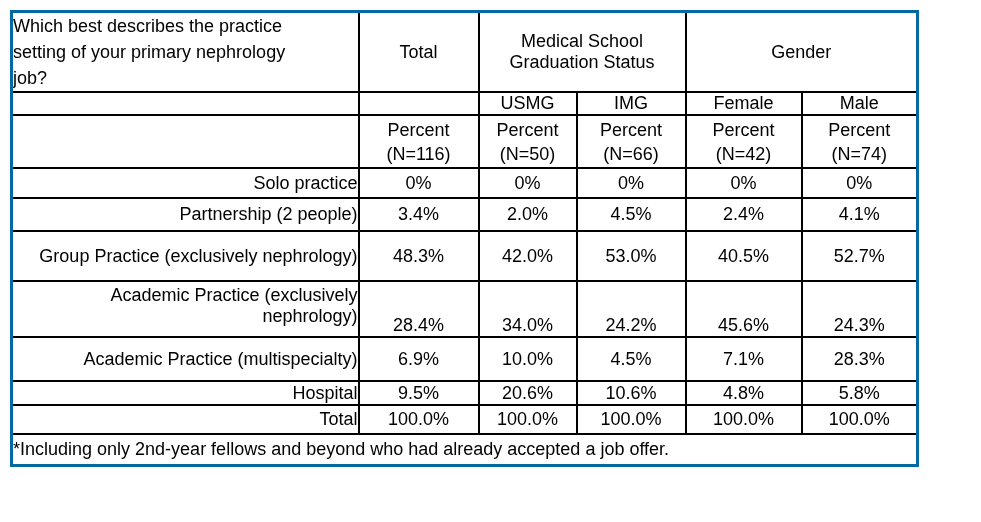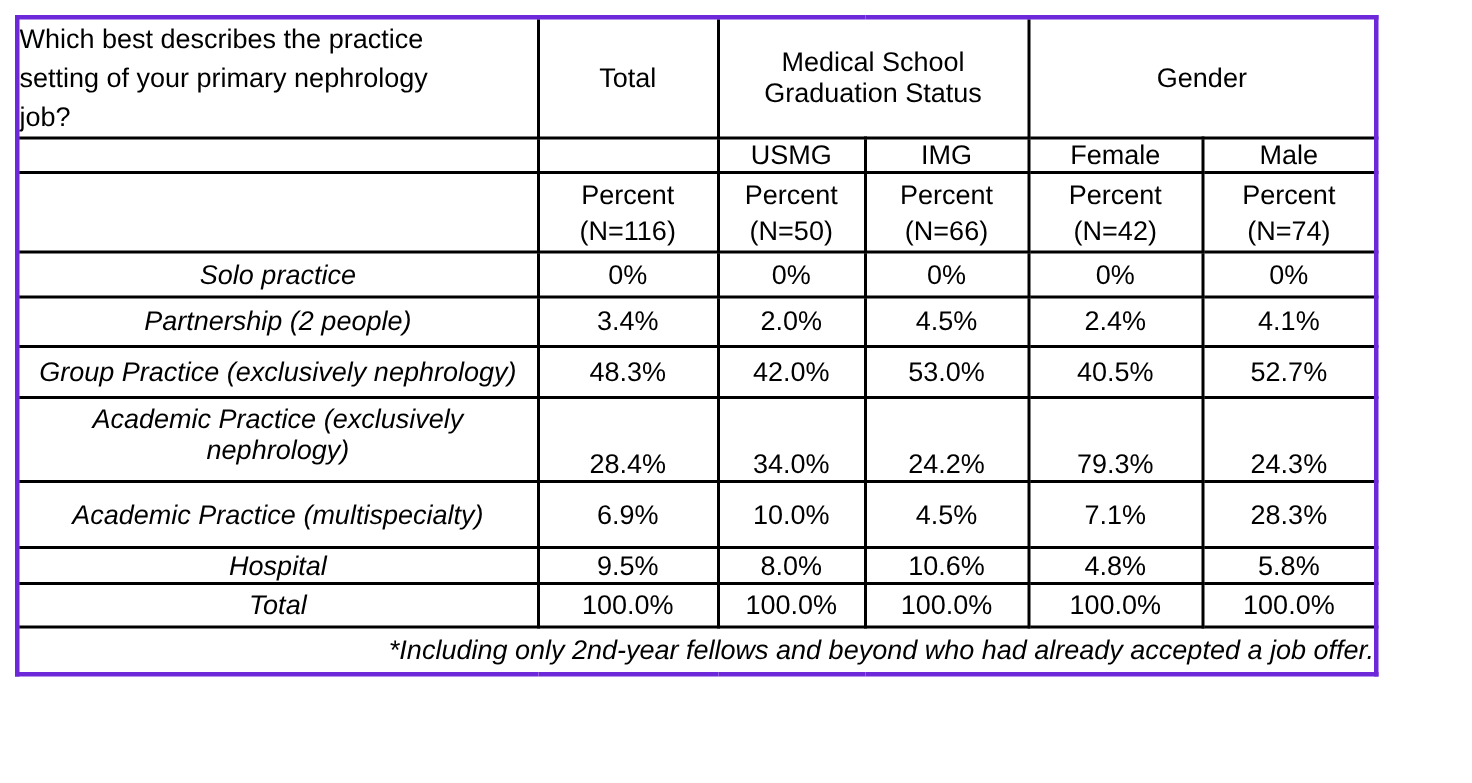--- a/index.html
+++ b/index.html
@@ -11,41 +11,40 @@
     background: #ffffff;
     font-family: "Liberation Sans", sans-serif;
     color: #000000;
   }
   table.survey {
     position: absolute;
     left: 10px;
     top: 10px;
     border-collapse: collapse;
     table-layout: fixed;
-    border: 3px solid #6d28d9;
+    border: 3px solid #0369a1;
   }
   .survey td {
     border: 2px solid #000;
     font-size: 18px;
     font-weight: normal;
     overflow: hidden;
     padding: 0;
   }
   .c   { text-align: center; vertical-align: middle; }
-  .lbl { text-align: center; vertical-align: middle; padding: 1px 2px 1px 7px; font-style: italic; }
+  .lbl { text-align: right; vertical-align: middle; padding: 1px 2px 1px 7px; }
   .q   { text-align: left; vertical-align: top; padding: 5px 4px 2px 8px; line-height: 26px; }
   .q-inner { max-width: 302px; }
   .b   { font-weight: bold; }
   .meas { line-height: 24px; padding: 2px 1px; }
   .vb  { vertical-align: bottom; padding-bottom: 3px; margin-left: 44px; }
   .vb-lbl { vertical-align: bottom; padding-bottom: 2px; }
   .foot {
-    font-style: italic;
     font-size: 19px;
-    text-align: right;
+    text-align: left;
     vertical-align: middle;
     padding: 2px 4px 2px 6px;
   }
 </style>
 </head>
 <body>
 
 <table class="survey">
   <colgroup>
     <col style="width:347px">
@@ -95,52 +94,52 @@
 
   <tr style="height:33px">
     <td class="lbl">Partnership (2 people)</td>
     <td class="c b">3.4%</td>
     <td class="c">2.0%</td>
     <td class="c">4.5%</td>
     <td class="c">2.4%</td>
     <td class="c">4.1%</td>
   </tr>
 
-  <tr style="height:34px">
+  <tr style="height:50px">
     <td class="lbl">Group Practice (exclusively nephrology)</td>
     <td class="c b">48.3%</td>
     <td class="c">42.0%</td>
     <td class="c">53.0%</td>
     <td class="c">40.5%</td>
     <td class="c">52.7%</td>
   </tr>
 
 
   <tr style="height:56px">
     <td class="lbl vb-lbl" style="vertical-align:top; padding-top:3px;">Academic Practice (exclusively nephrology)</td>
     <td class="c b vb">28.4%</td>
     <td class="c vb">34.0%</td>
     <td class="c vb">24.2%</td>
-    <td class="c vb">79.3%</td>
+    <td class="c vb">45.6%</td>
     <td class="c vb">24.3%</td>
   </tr>
 
   <tr style="height:44px">
     <td class="lbl">Academic Practice (multispecialty)</td>
     <td class="c b">6.9%</td>
     <td class="c">10.0%</td>
     <td class="c">4.5%</td>
     <td class="c">7.1%</td>
     <td class="c">28.3%</td>
   </tr>
 
   <tr style="height:24px">
     <td class="lbl">Hospital</td>
     <td class="c b">9.5%</td>
-    <td class="c">8.0%</td>
+    <td class="c">20.6%</td>
     <td class="c">10.6%</td>
     <td class="c">4.8%</td>
     <td class="c">5.8%</td>
   </tr>
 
   <tr style="height:29px">
     <td class="lbl">Total</td>
     <td class="c b">100.0%</td>
     <td class="c">100.0%</td>
     <td class="c">100.0%</td>

